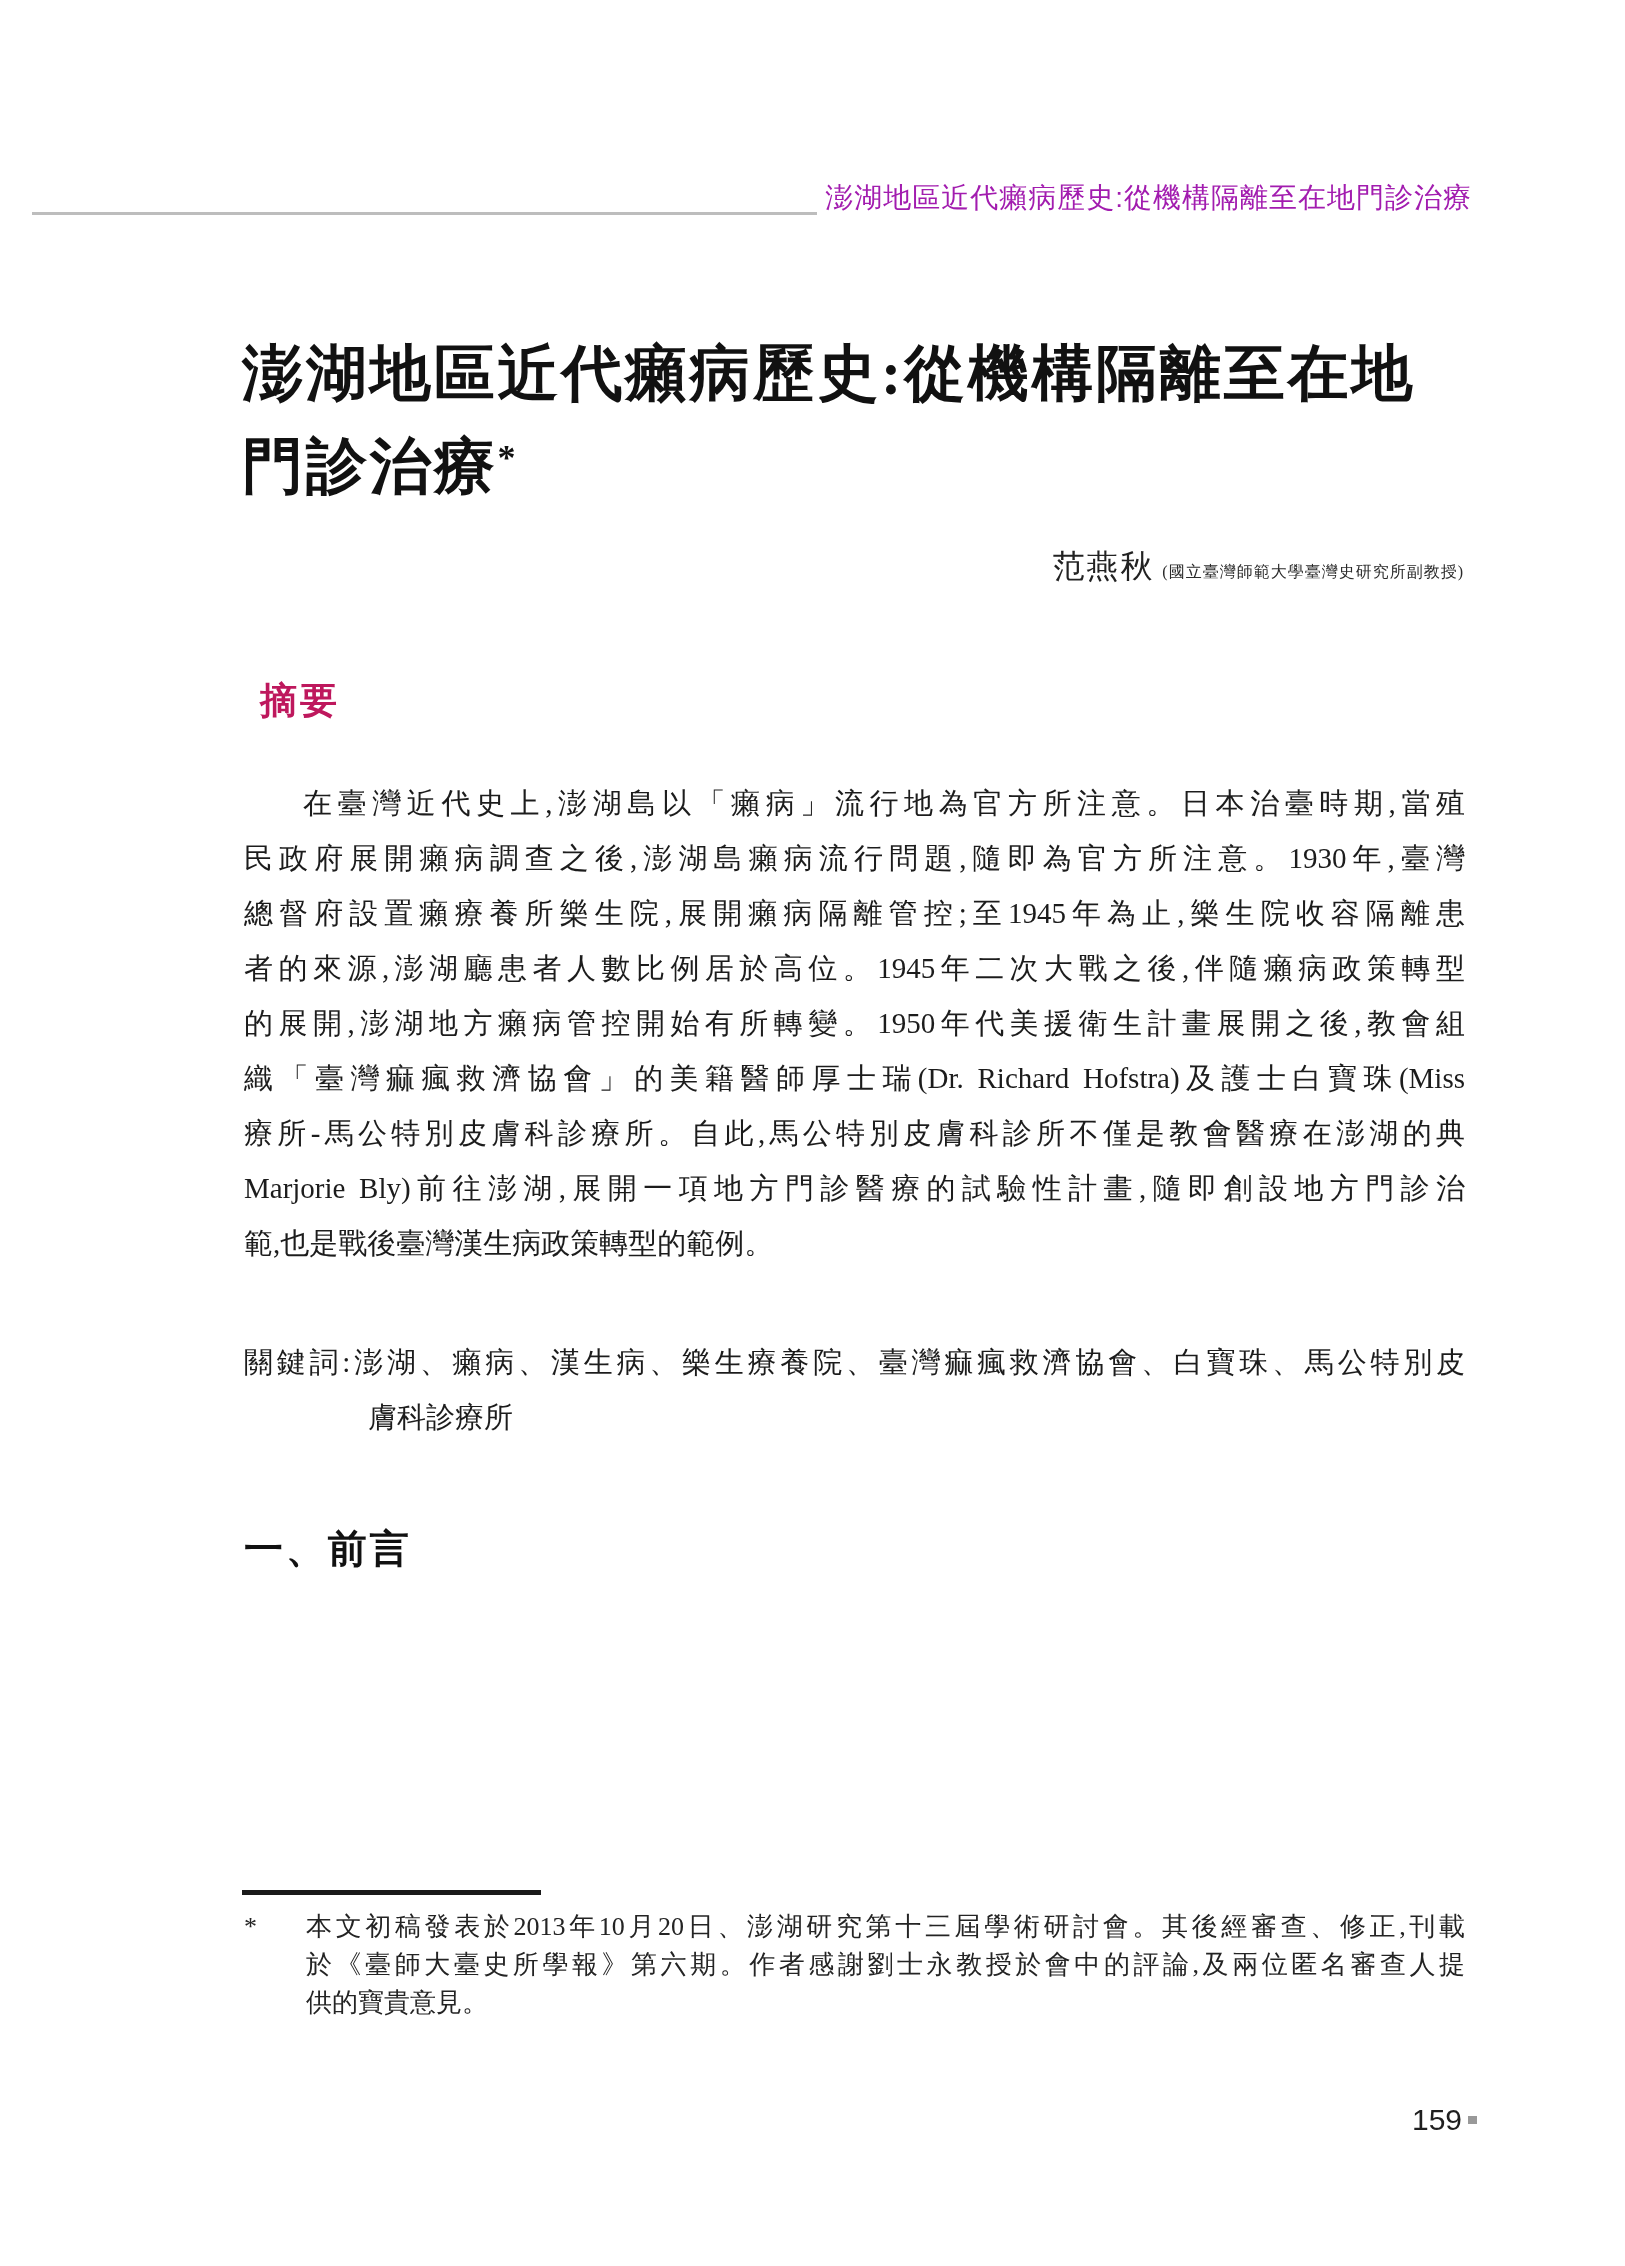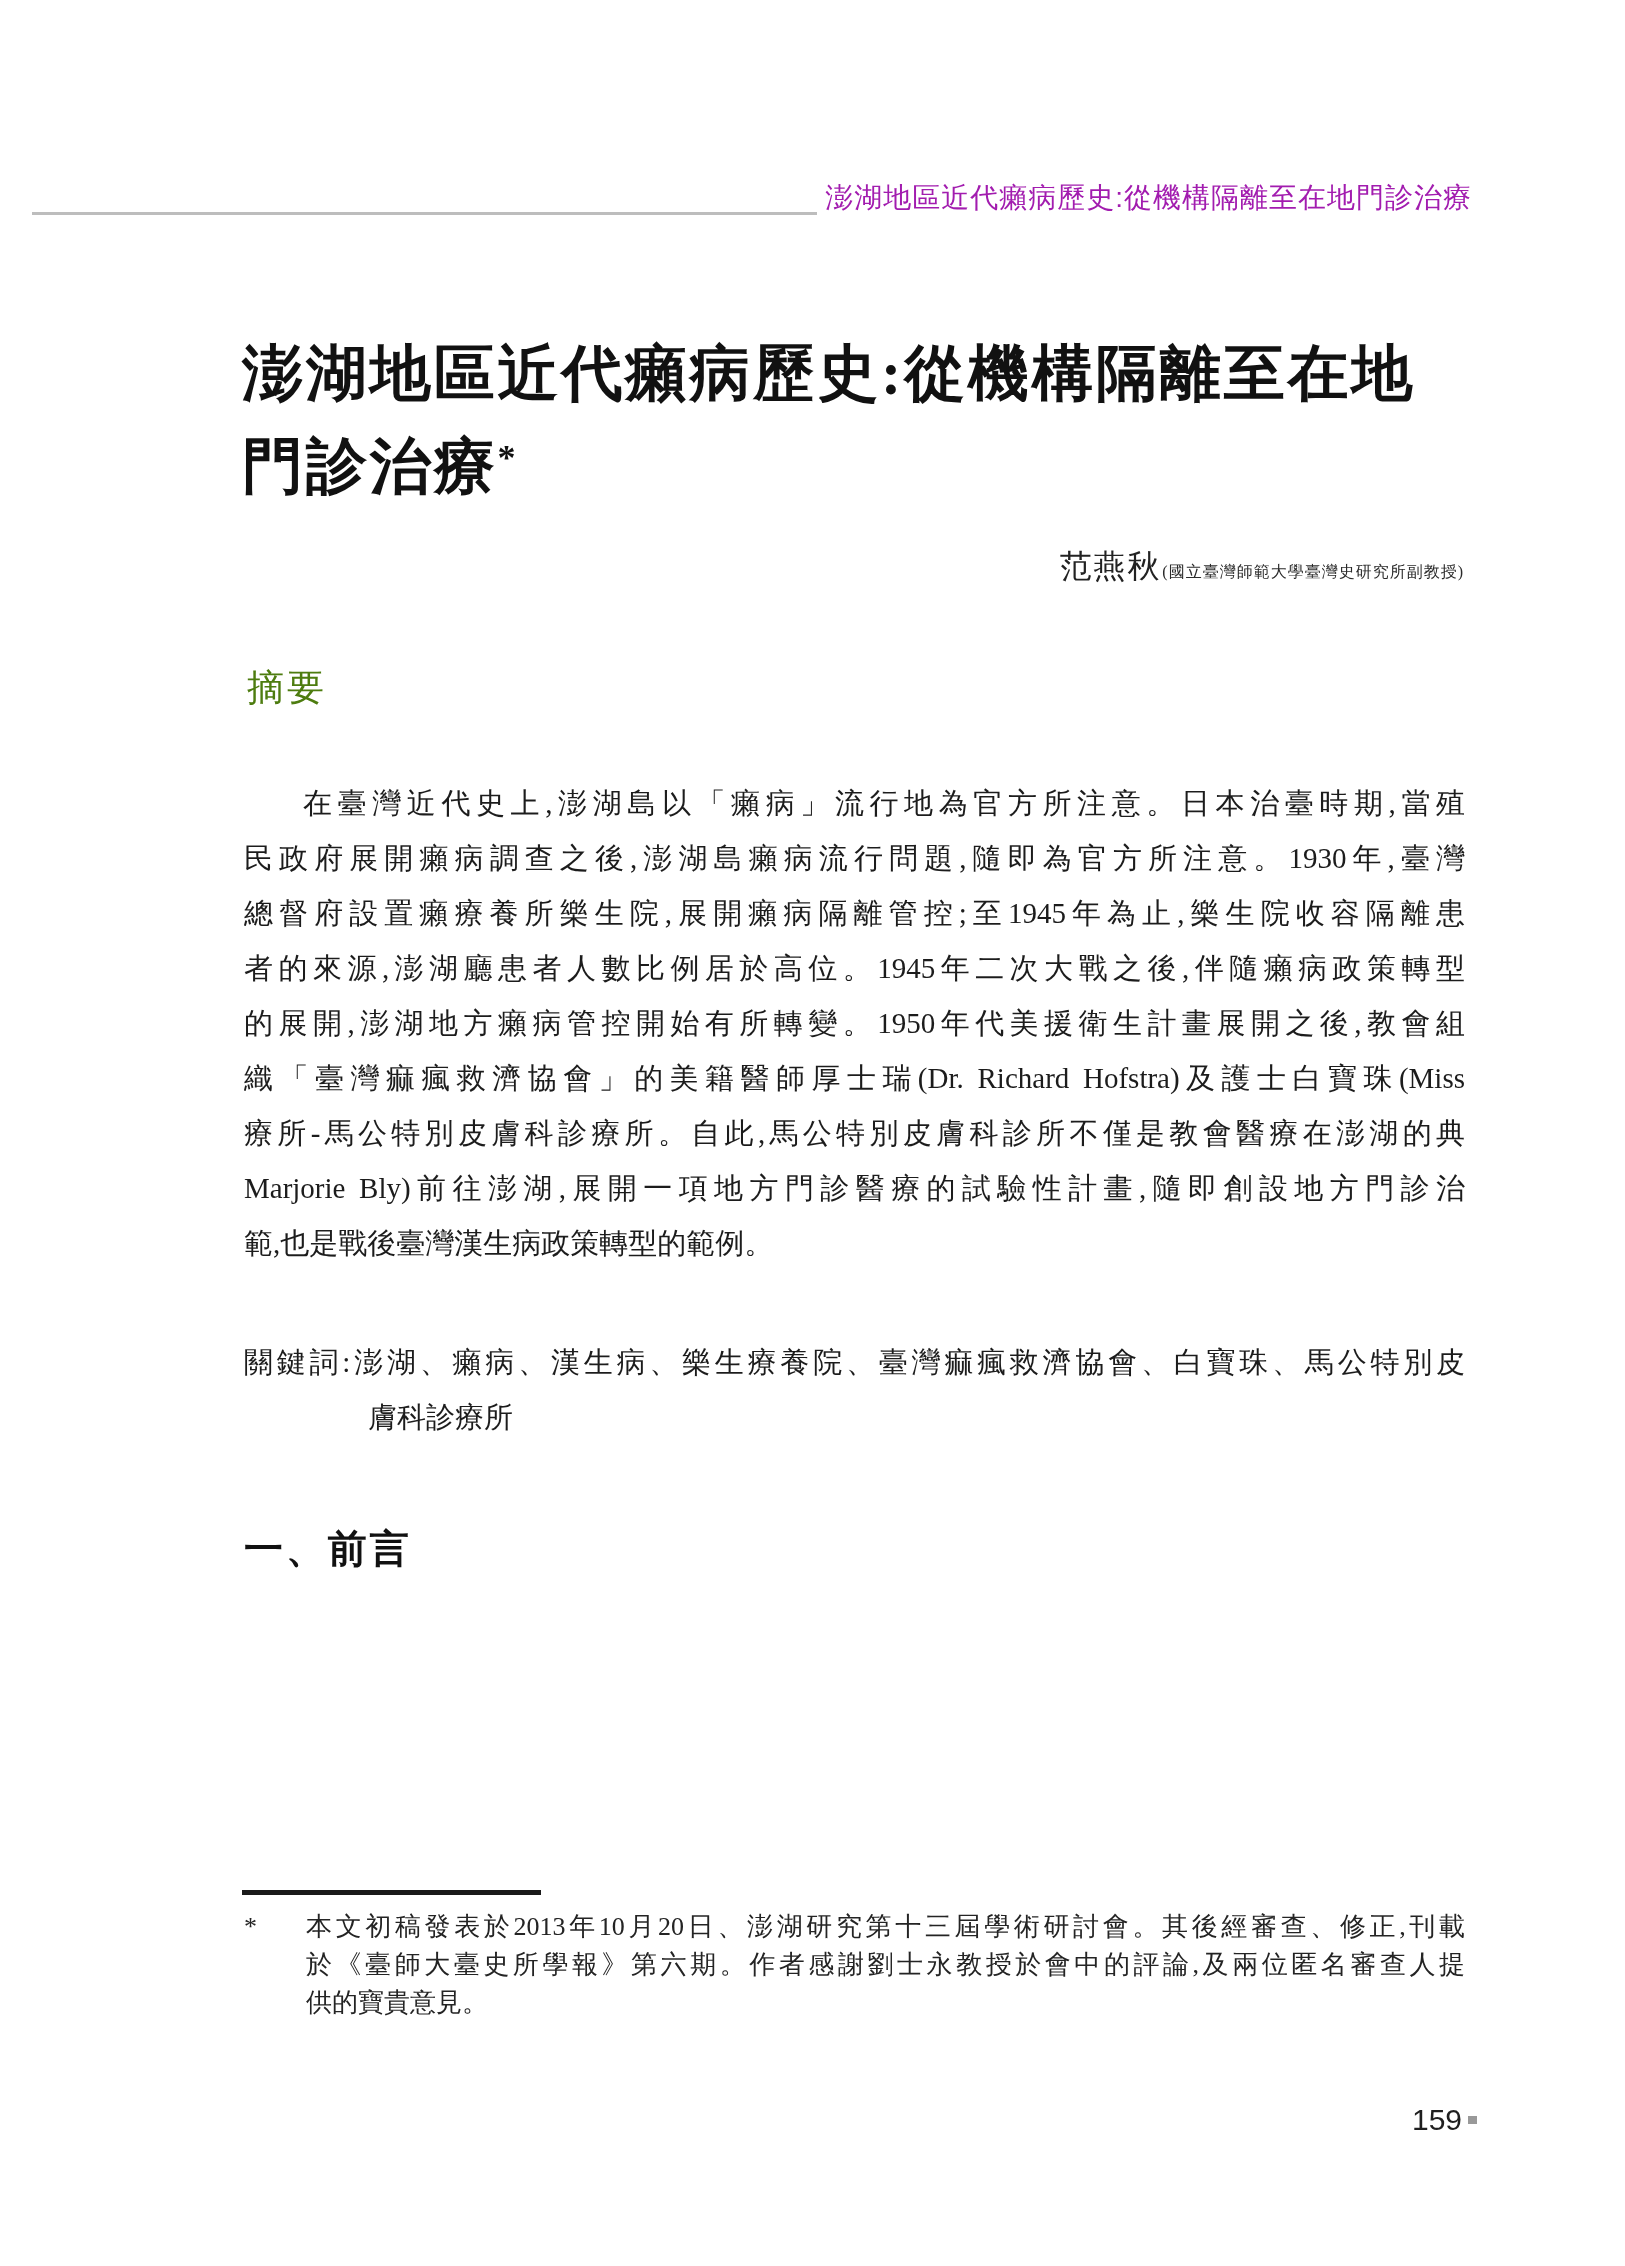--- a/index.html
+++ b/index.html
@@ -58,36 +58,36 @@
     letter-spacing: 0;
   }
 
   
   .author-line {
     position: absolute;
     top: 545px;
     right: 161px;
     display: flex;
     align-items: baseline;
-    gap: 1px;
+    gap: 8px;
     white-space: nowrap;
   }
   .author-name { font-size: 32px; letter-spacing: 1.9px; color: #222; }
   .author-affiliation { font-size: 16px; letter-spacing: 1px; color: #2a2a2a; }
 
   
   .abstract-heading {
     position: absolute;
     top: 660px;
     left: 244px;
-    margin: 3px;
+    margin: 16px;
     font-size: 37px;
-    font-weight: normal;
+    font-weight: bold;
     letter-spacing: 2.9px;
-    color: #4d7c0f;
+    color: #be185d;
   }
   .abstract-block {
     position: absolute;
     top: 776px;
     left: 244px;
     width: 1221px;
     font-size: 29px;
     color: #1c1c1c;
   }
   .body-line {

